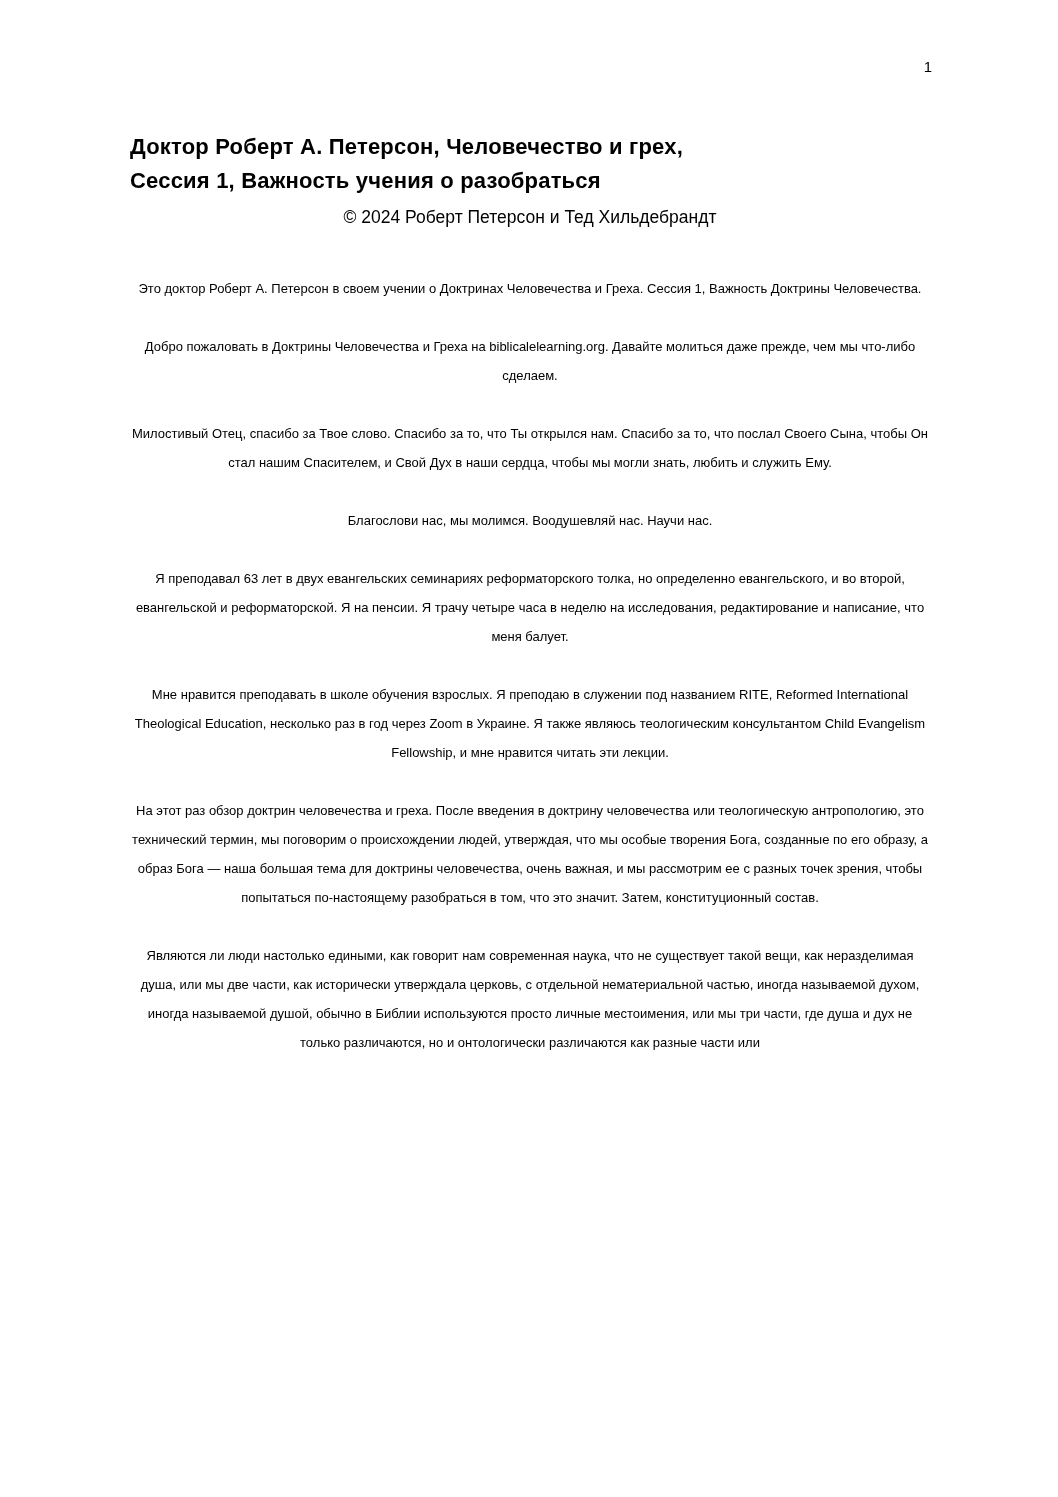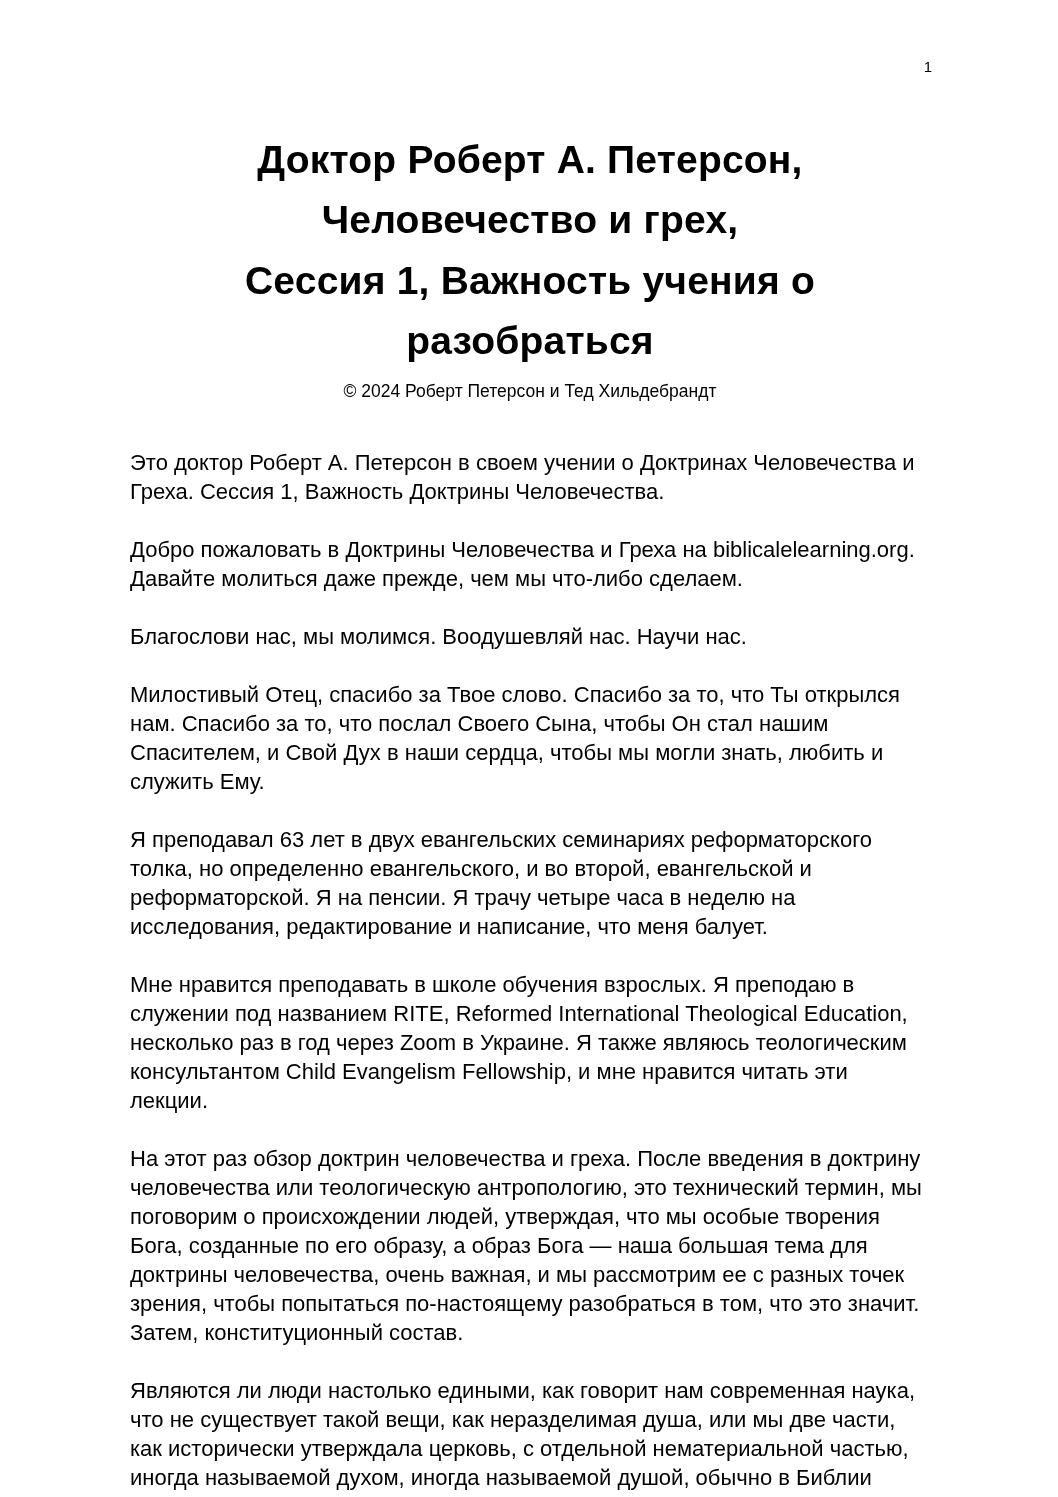--- a/index.html
+++ b/index.html
@@ -25,58 +25,57 @@
   .page-number {
     position: absolute;
     top: 58px;
     right: 126px;
     font-size: 15px;
     line-height: 1.2;
     color: #000000;
   }
   .title {
     margin: 0 0 6px 0;
-    font-size: 39px;
+    font-size: 22px;
     font-weight: bold;
-    text-align: center;
     line-height: 1.55;
     letter-spacing: 0.2px;
   }
   .title .title-line {
     display: block;
   }
   .copyright {
     text-align: center;
     font-size: 17.5px;
     line-height: 1.5;
     margin: 0 0 44px 0;
   }
   .body-text p {
     margin: 0 0 29px 0;
-    font-size: 22px;
+    font-size: 13px;
     line-height: 29px;
-    text-align: left;
+    text-align: center;
   }
 </style>
 </head>
 <body>
 
 <div class="page">
   <div class="page-number">1</div>
 
   <h1 class="title">
     <span class="title-line">Доктор Роберт А. Петерсон, Человечество и грех,</span>
     <span class="title-line">Сессия 1, Важность учения о разобраться</span>
   </h1>
 
   <div class="copyright">© 2024 Роберт Петерсон и Тед Хильдебрандт</div>
 
   <div class="body-text">
     <p>Это доктор Роберт А. Петерсон в своем учении о Доктринах Человечества и Греха. Сессия 1, Важность Доктрины Человечества.</p>
     <p>Добро пожаловать в Доктрины Человечества и Греха на biblicalelearning.org. Давайте молиться даже прежде, чем мы что-либо сделаем.</p>
+    <p>Милостивый Отец, спасибо за Твое слово. Спасибо за то, что Ты открылся нам. Спасибо за то, что послал Своего Сына, чтобы Он стал нашим Спасителем, и Свой Дух в наши сердца, чтобы мы могли знать, любить и служить Ему.</p>
     <p>Благослови нас, мы молимся. Воодушевляй нас. Научи нас.</p>
-    <p>Милостивый Отец, спасибо за Твое слово. Спасибо за то, что Ты открылся нам. Спасибо за то, что послал Своего Сына, чтобы Он стал нашим Спасителем, и Свой Дух в наши сердца, чтобы мы могли знать, любить и служить Ему.</p>
     <p>Я преподавал 63 лет в двух евангельских семинариях реформаторского толка, но определенно евангельского, и во второй, евангельской и реформаторской. Я на пенсии. Я трачу четыре часа в неделю на исследования, редактирование и написание, что меня балует.</p>
     <p>Мне нравится преподавать в школе обучения взрослых. Я преподаю в служении под названием RITE, Reformed International Theological Education, несколько раз в год через Zoom в Украине. Я также являюсь теологическим консультантом Child Evangelism Fellowship, и мне нравится читать эти лекции.</p>
     <p>На этот раз обзор доктрин человечества и греха. После введения в доктрину человечества или теологическую антропологию, это технический термин, мы поговорим о происхождении людей, утверждая, что мы особые творения Бога, созданные по его образу, а образ Бога — наша большая тема для доктрины человечества, очень важная, и мы рассмотрим ее с разных точек зрения, чтобы попытаться по-настоящему разобраться в том, что это значит. Затем, конституционный состав.</p>
     <p>Являются ли люди настолько едиными, как говорит нам современная наука, что не существует такой вещи, как неразделимая душа, или мы две части, как исторически утверждала церковь, с отдельной нематериальной частью, иногда называемой духом, иногда называемой душой, обычно в Библии используются просто личные местоимения, или мы три части, где душа и дух не только различаются, но и онтологически различаются как разные части или</p>
   </div>
 </div>
 
 </body></html>

